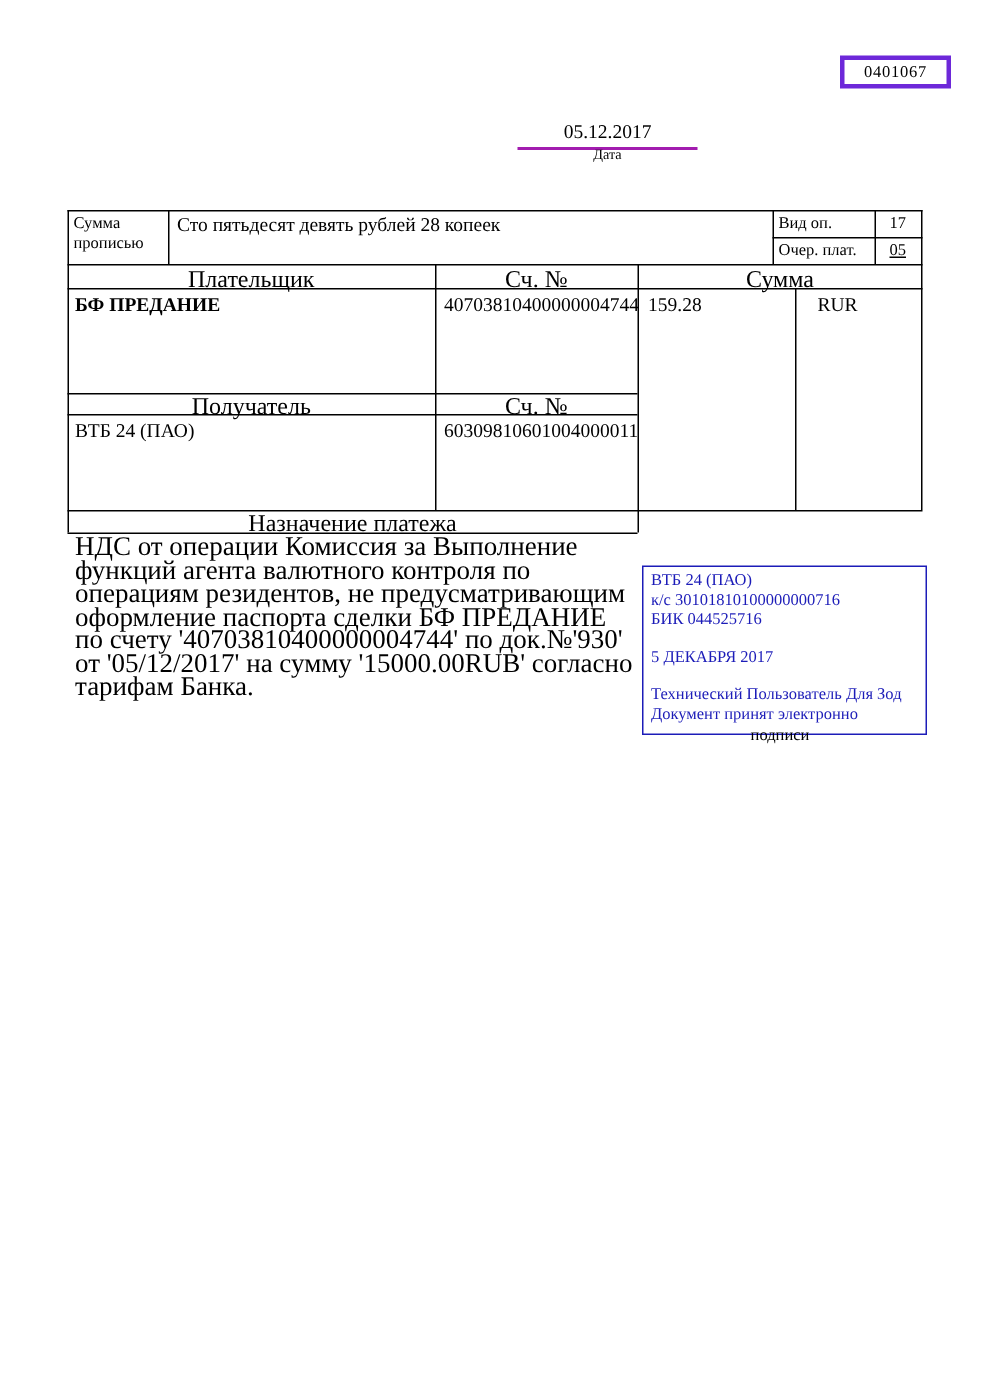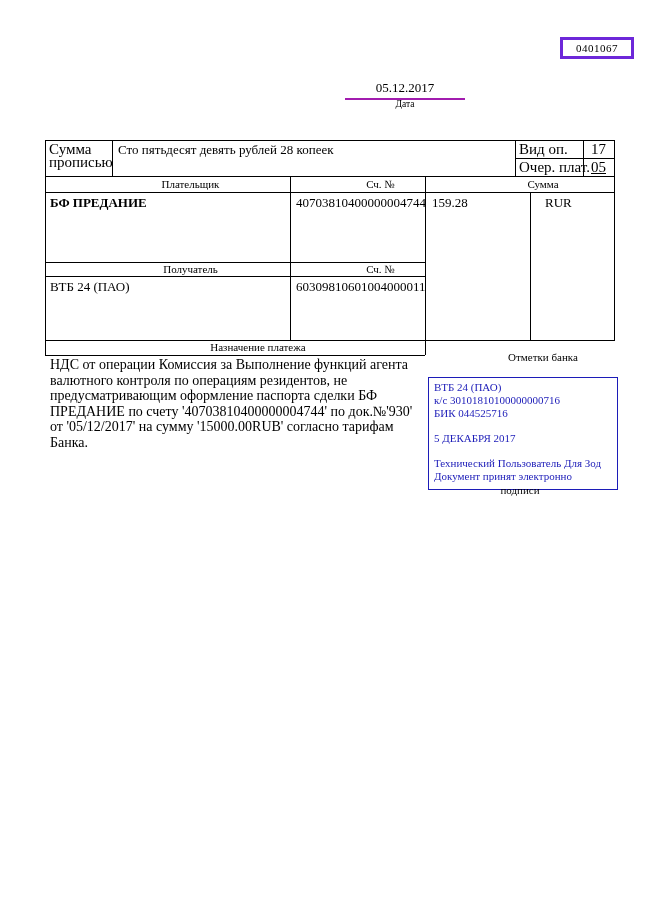--- a/index.html
+++ b/index.html
@@ -53,28 +53,28 @@
     border-bottom: 2px solid #a21caf;
     padding-bottom: 2px;
   }
   .date-label {
     position: absolute;
     left: 345px; top: 99px;
     width: 120px;
     text-align: center;
     font-size: 9.5px;
   }
-  .cell-small { font-size: 15px; line-height: 13px; }
-  .cell-head { font-size: 11px; text-align: center; margin-left: 23px; }
+  .cell-small { font-size: 11px; line-height: 13px; }
+  .cell-head { font-size: 16px; text-align: center; }
   .cell-val  { font-size: 13px; }
   .purpose-text {
     position: absolute;
     left: 50px; top: 357px;
     width: 372px;
-    font-size: 14px;
+    font-size: 18px;
     line-height: 15.5px;
   }
   .bank-stamp {
     position: absolute;
     left: 428px; top: 377px;
     width: 178px;
     border: 1px solid #1c1cb8;
     color: #1c1cb8;
     padding: 3px 5px 6px 5px;
     font-size: 11px;
@@ -136,21 +136,20 @@
   <div class="abs cell-val" style="left:432px; top:195px;">159.28</div>
   <div class="abs cell-val" style="left:545px; top:195px;">RUR</div>
 
   <div class="abs cell-head" style="left:45px; top:263px; width:245px;">Получатель</div>
   <div class="abs cell-head" style="left:290px; top:263px; width:135px;">Сч. №</div>
 
   <div class="abs cell-val" style="left:50px; top:279px; width:235px;">ВТБ 24 (ПАО)</div>
   <div class="abs cell-val" style="left:296px; top:279px;">60309810601004000011</div>
 
   <div class="abs cell-head" style="left:45px; top:341px; width:380px;">Назначение платежа</div>
-  <div class="abs cell-head" style="left:425px; top:351px; width:190px;">Отметки банка</div>
 
   <div class="purpose-text">НДС от операции Комиссия за Выполнение функций агента валютного контроля по операциям резидентов, не предусматривающим оформление паспорта сделки БФ ПРЕДАНИЕ по счету '40703810400000004744' по док.№'930' от '05/12/2017' на сумму '15000.00RUB' согласно тарифам Банка.</div>
 
   <div class="bank-stamp" style="color: rgb(28, 28, 184); border-color: rgb(28, 28, 184);">
     <div>ВТБ 24 (ПАО)</div>
     <div>к/с 30101810100000000716</div>
     <div>БИК 044525716</div>
     <div class="stamp-gap">5 ДЕКАБРЯ 2017</div>
     <div class="stamp-gap">Технический Пользователь Для Зод</div>
     <div>Документ принят электронно</div>

